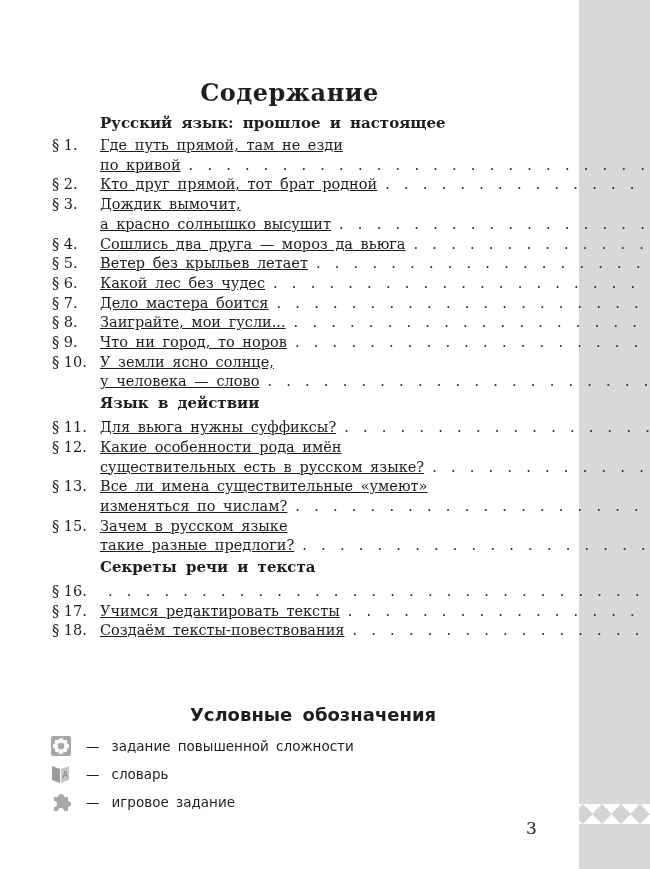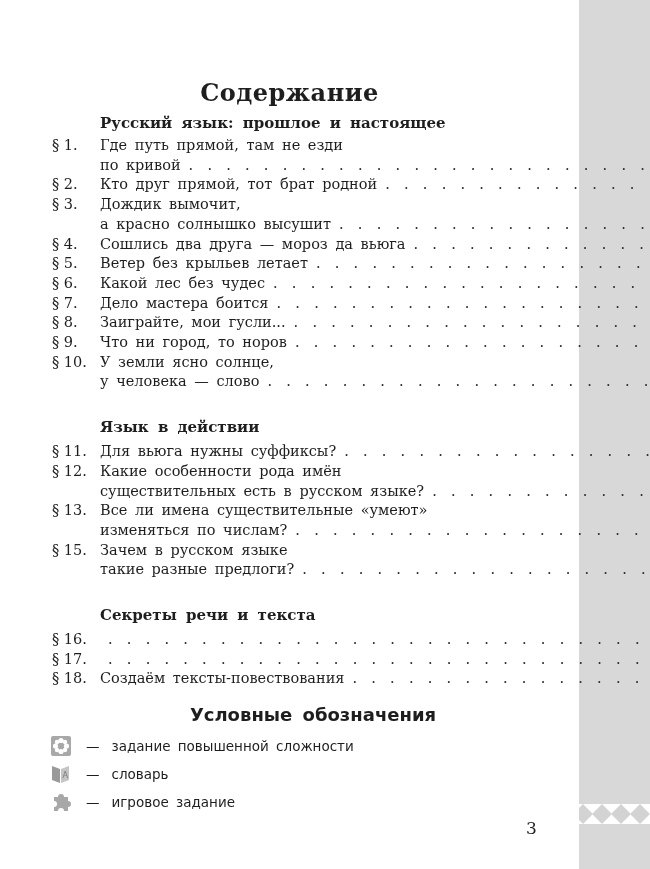--- a/index.html
+++ b/index.html
@@ -26,27 +26,27 @@
   .title {
     position: absolute; left: 0; width: 579px; top: 62px; text-align: center;
     font-size: 24px; font-weight: bold; letter-spacing: 0.5px;
     font-family: "DejaVu Serif", serif;
   }
   .toc { position: absolute; left: 52px; top: 96px; width: 492px; }
   .section-head {
     padding-left: 48px; font-weight: bold; font-size: 15px;
     height: 22px; line-height: 22px; word-spacing: 4px;
   }
-  .section-head.gap { margin-top: 24px; margin-bottom: 4px; }
+  .section-head.gap { margin-top: 0; margin-bottom: 4px; }
   .section-head.first { margin-bottom: 2px; }
   .entry { display: flex; font-size: 14.5px; line-height: 19.7px; }
   .entry .num { width: 48px; flex: none; white-space: nowrap; }
   .entry .body { flex: 1; }
   .entry .line { display: flex; align-items: baseline; word-spacing: 3px; }
-  .entry .line .txt { white-space: nowrap; }
+  .entry .line .txt { white-space: nowrap; text-decoration: underline; }
   .entry .line .dots {
     flex: 1; overflow: hidden; white-space: nowrap; margin: 0 8px;
     letter-spacing: 3.3px; color: #2a2a2a;
   }
   .entry .line .dots::before {
     content: ". . . . . . . . . . . . . . . . . . . . . . . . . . . . . . . . . . . . . . . . . . . . . . . . . . . . . . . . . . . . . .";
   }
   .legend-title {
     position: absolute; left: 0; width: 594px; top: 688px; text-align: center;
     font-family: "DejaVu Sans", sans-serif; font-weight: bold; font-size: 18px;
@@ -235,20 +235,21 @@
       <div class="body">
         <div class="line">
             <span class="dots"></span>
           </div>
       </div>
     </div>
     <div class="entry">
       <span class="num">§ 17.</span>
       <div class="body">
         <div class="line">
+            <span class="txt">Учимся редактировать тексты</span>
             <span class="dots"></span>
           </div>
       </div>
     </div>
     <div class="entry">
       <span class="num">§ 18.</span>
       <div class="body">
         <div class="line">
             <span class="txt">Создаём тексты-повествования</span>
             <span class="dots"></span>

